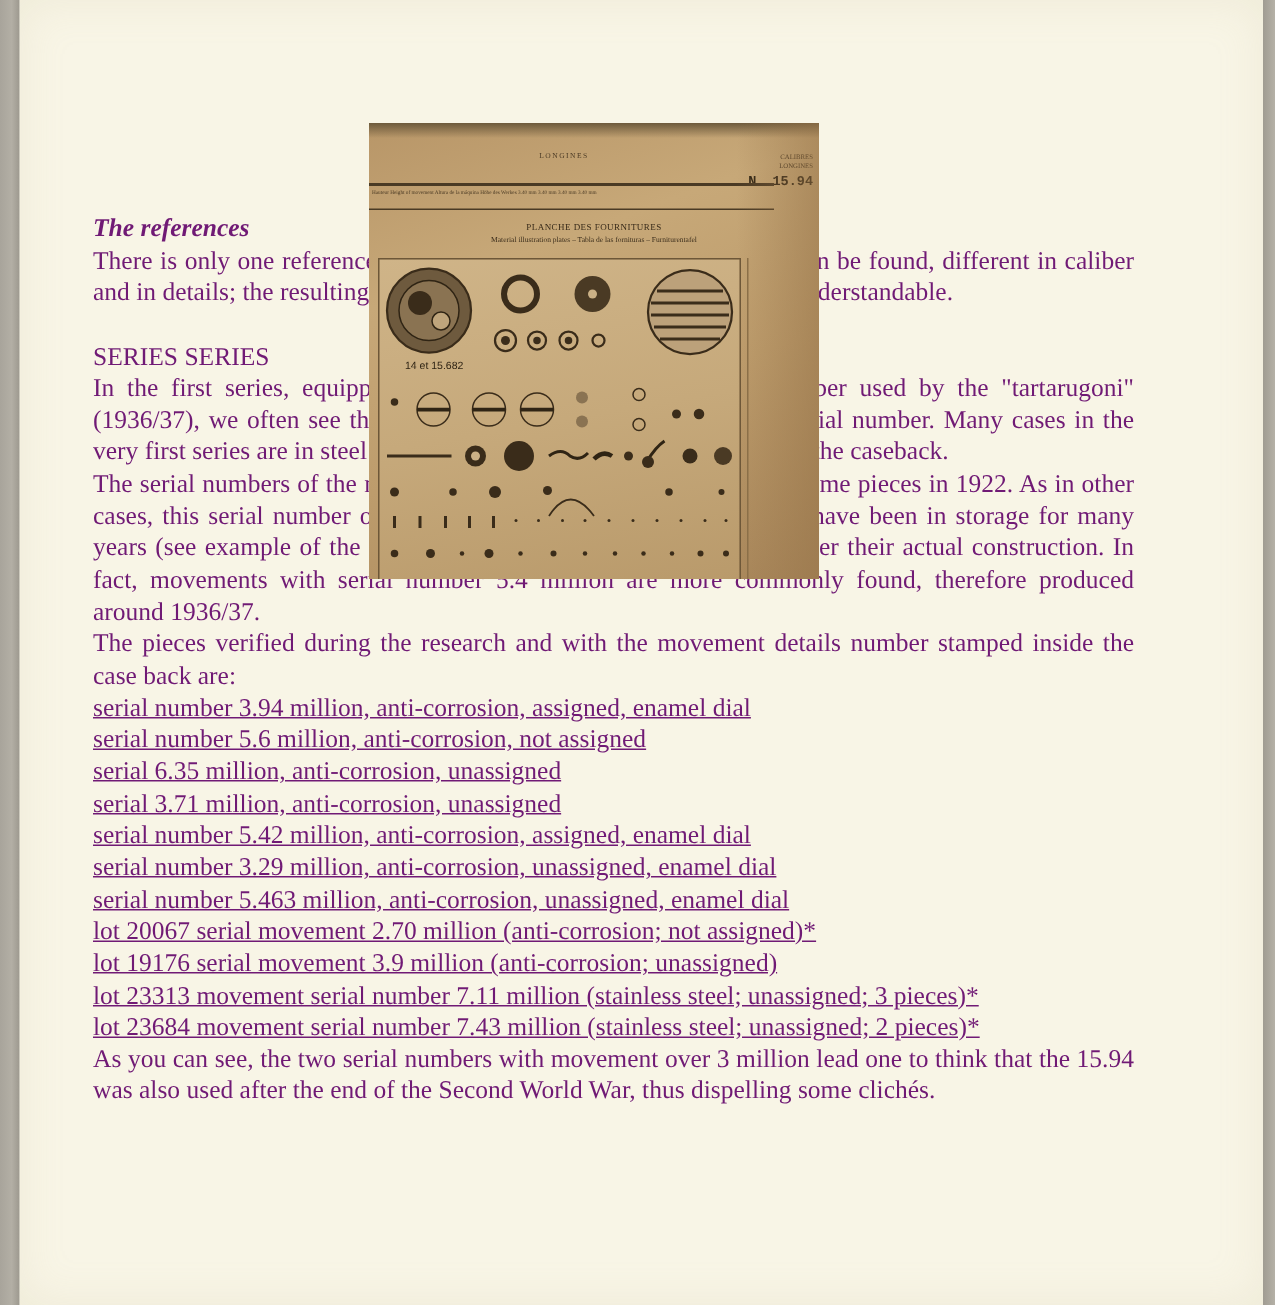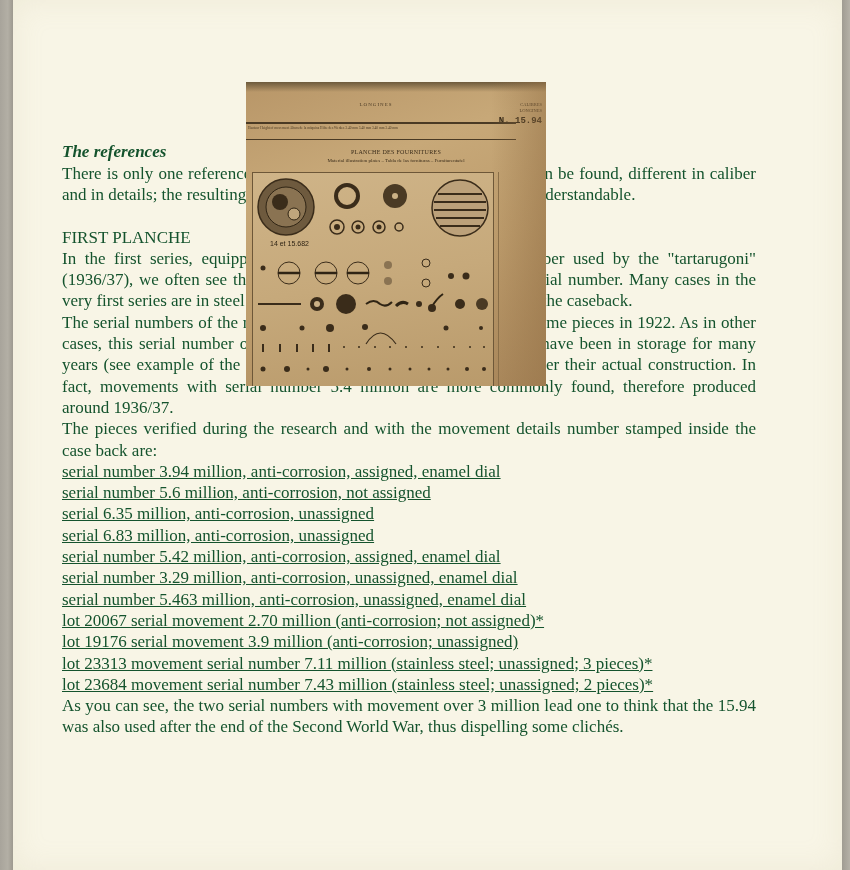--- a/index.html
+++ b/index.html
@@ -27,21 +27,21 @@
       left: 13px; top: 0;
       width: 829px; height: 870px;
       background: #f8f5e6;
       box-shadow: inset 0 0 30px rgba(200,190,150,0.18);
     }
     .content {
       position: absolute;
       left: 62px;
       top: 141px;
       width: 694px;
-      color: #14532d;
+      color: #701a75;
       font-size: 17px;
       line-height: 21.3px;
     }
     .content p {
       margin: 0;
       text-align: justify;
     }
     .heading-italic {
       font-style: italic;
       font-weight: bold;
@@ -122,32 +122,32 @@
 
 <div class="content">
   <p class="heading-italic">The references</p>
 
   <p>
     There is only one reference in which the cases of the "tartarugone" can be found, different in caliber and in details; the resulting picture is not completely clear, but quite understandable.
   </p>
 
   <div class="spacer"></div>
 
-  <p class="section-title">FIRST PLANCHE</p>
+  <p class="section-title">SERIES SERIES</p>
 
   <p>In the first series, equipped with the 15.94 caliber, the same caliber used by the "tartarugoni" (1936/37), we often see the case number matching the movement serial number. Many cases in the very first series are in steel called "anti-corrosion" and stamped inside the caseback.</p>
   <p>The serial numbers of the movements go back synthetically placing some pieces <span>in 1922. As in other cases, this serial number only means that these are movements that have been in storage for many years (see example of the Serbian) and therefore used a long time after their actual construction. In fact, movements with serial number 5.4 million are more commonly found, therefore produced around 1936/37.</span></p>
 
   <p>The pieces verified during the research and with the movement details number stamped inside the case back are:</p>
 
   <div>
     <p class="list-line">serial number 3.94 million, anti-corrosion, assigned, enamel dial</p>
     <p class="list-line">serial number 5.6 million, anti-corrosion, not assigned</p>
     <p class="list-line">serial 6.35 million, anti-corrosion, unassigned</p>
-    <p class="list-line">serial 6.83 million, anti-corrosion, unassigned</p>
+    <p class="list-line">serial 3.71 million, anti-corrosion, unassigned</p>
     <p class="list-line">serial number 5.42 million, anti-corrosion, assigned, enamel dial</p>
     <p class="list-line">serial number 3.29 million, anti-corrosion, unassigned, enamel dial</p>
     <p class="list-line">serial number 5.463 million, anti-corrosion, unassigned, enamel dial</p>
   </div>
 
 
   <div>
     <p class="list-line">lot 20067 serial movement 2.70 million (anti-corrosion; not assigned)*</p>
     <p class="list-line">lot 19176 serial movement 3.9 million (anti-corrosion; unassigned)</p>
     <p class="list-line">lot 23313 movement serial number 7.11 million (stainless steel; unassigned; 3 pieces)*</p>

